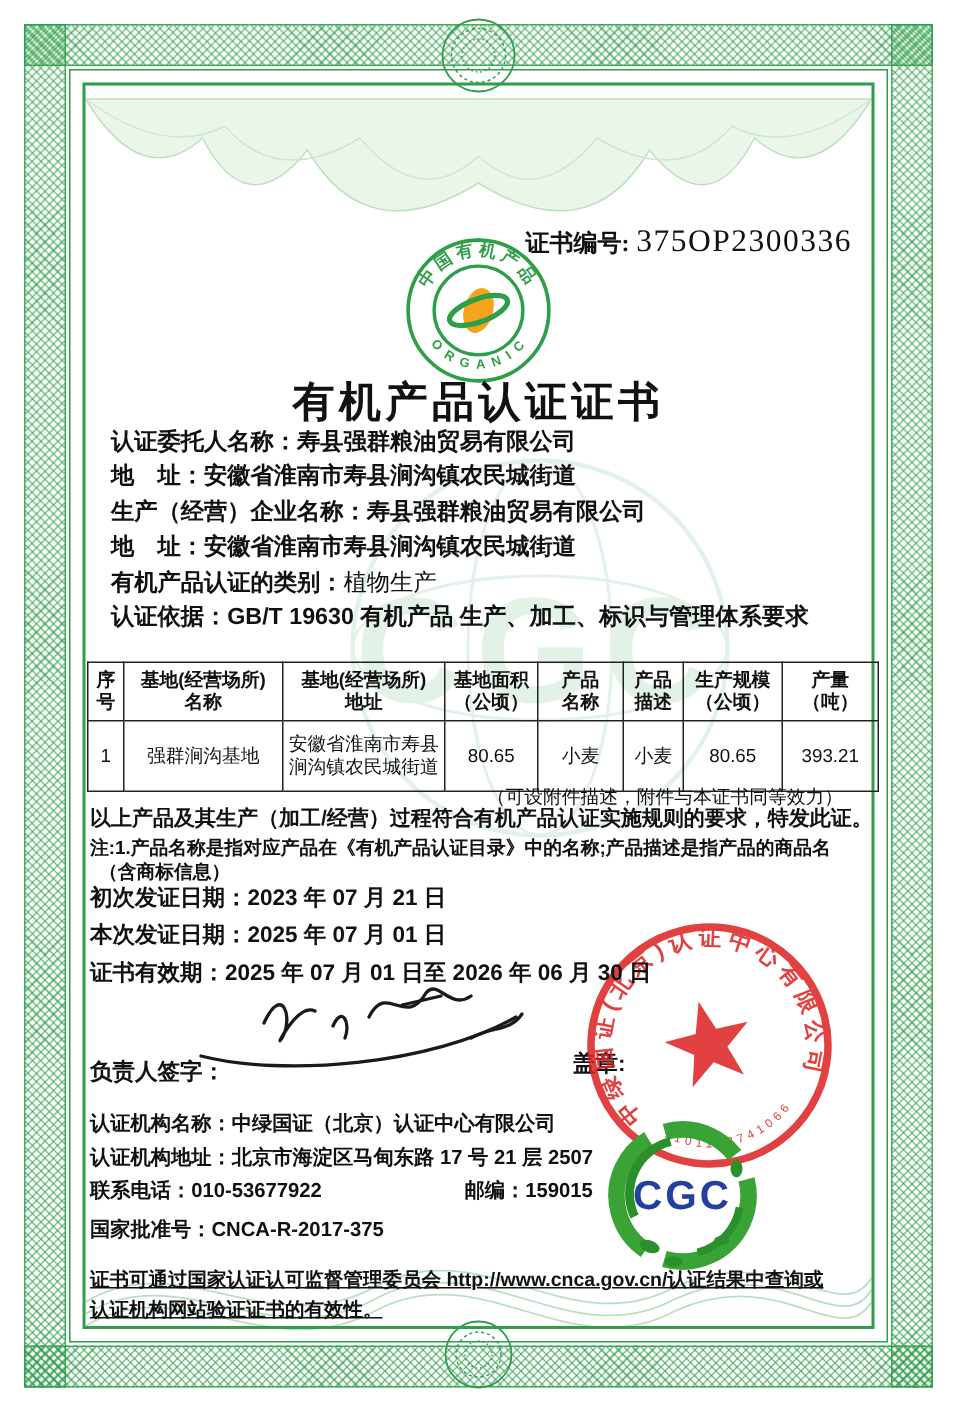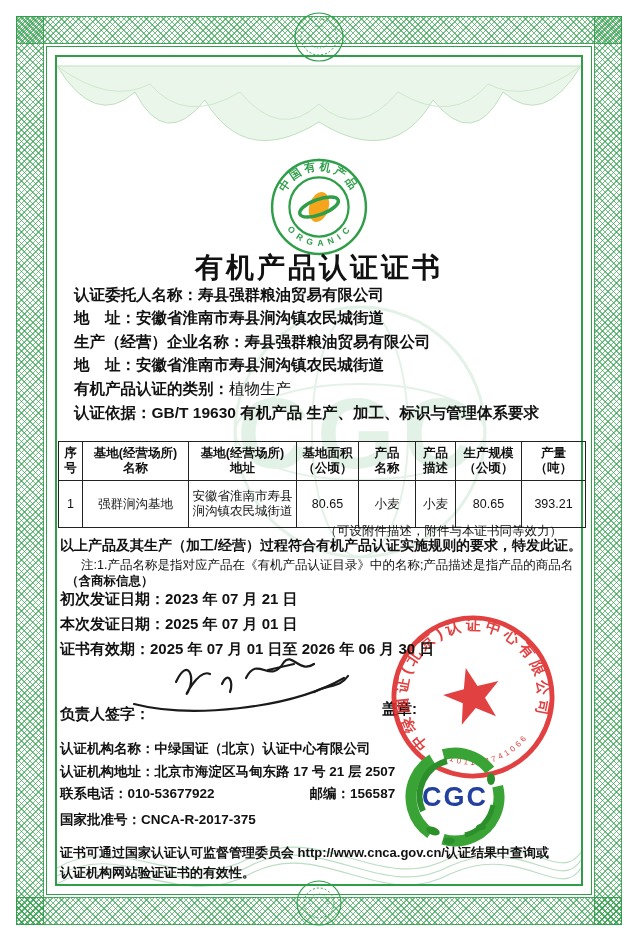--- a/index.html
+++ b/index.html
@@ -29,30 +29,30 @@
          font-size:28px;font-weight:bold;letter-spacing:3px;}
   .info{position:absolute;left:74px;top:283px;font-size:15.5px;font-weight:bold;line-height:23.4px;white-space:nowrap;}
   .kai{font-family:"DejaVu Serif",serif;font-weight:normal;margin-top:12px;}
   table.scope{position:absolute;left:58px;top:441px;width:527px;border-collapse:collapse;table-layout:fixed;}
   table.scope th,table.scope td{border:1px solid #222;text-align:center;vertical-align:middle;
       font-size:12.5px;padding:2px 1px;white-space:pre-line;line-height:15px;}
   table.scope th{font-weight:bold;height:34px;}
   table.scope td{height:42px;font-weight:normal;}
   .attach{position:absolute;right:76px;top:523px;font-size:12.5px;font-family:"DejaVu Serif",serif;}
   .statement{position:absolute;left:60px;top:537px;font-size:14px;font-weight:bold;white-space:nowrap;}
-  .note1{position:absolute;left:60px;top:557px;font-size:12.5px;font-weight:normal;white-space:nowrap;margin-left:21px;}
+  .note1{position:absolute;left:60px;top:557px;font-size:12.5px;font-weight:bold;white-space:nowrap;}
   .note2{position:absolute;left:66px;top:573px;font-size:12.5px;font-weight:bold;}
   .dates{position:absolute;left:60px;top:586px;font-size:15px;font-weight:bold;line-height:25px;}
   .signlbl{position:absolute;left:60px;top:705px;font-size:15px;font-weight:bold;}
   .seallbl{position:absolute;left:382px;top:700px;font-size:15px;font-weight:bold;z-index:1;}
   .org{position:absolute;left:60px;top:738px;font-size:13.5px;font-weight:bold;line-height:22.5px;white-space:nowrap;}
   .org .gap{display:inline-block;width:95px;}
   .approval{position:absolute;left:60px;top:811px;font-size:13.5px;font-weight:bold;}
   .footer{position:absolute;left:60px;top:843px;width:527px;font-size:13px;font-weight:bold;
-          line-height:20px;white-space:pre-line;}
+          line-height:20px;white-space:pre-line;text-decoration:underline;}
   .sig{position:absolute;left:118px;top:648px;z-index:3;}
   .logo{position:absolute;left:268px;top:156px;}
   .stamp{position:absolute;left:386px;top:610px;}
   .cgc{position:absolute;left:398px;top:740px;}
 </style>
 </head>
 <body>
 
 <div id="page">
 
@@ -86,20 +86,24 @@
     </g>
   </svg>
 
   <div class="band top"></div>
   <div class="band bottom"></div>
   <div class="band left"></div>
   <div class="band right"></div>
   <div class="frame-line1"></div>
   <div class="frame-line2"></div>
 
+  <div class="content certno">
+    <span class="lbl">证书编号:</span>
+    <span class="num">375OP2300336</span>
+  </div>
 
   <svg class="logo content" width="102" height="102" viewBox="0 0 100 100">
     <path d="M48,5 q2,-5 4,0 z" fill="#2f9e49"></path>
     <circle cx="50" cy="50" r="46" fill="#fff" stroke="#2f9e49" stroke-width="2.4"></circle>
     <circle cx="50" cy="50" r="29" fill="#fff" stroke="#2f9e49" stroke-width="2.2"></circle>
     <defs>
       <path id="arcTop" d="M 14,50 A 36,36 0 1 1 86,50"></path>
       <path id="arcBot" d="M 12,50 A 38,38 0 0 0 88,50"></path>
     </defs>
     <text font-size="11" font-weight="bold" fill="#2f9e49" letter-spacing="3" font-family="Liberation Sans, sans-serif">
@@ -221,21 +225,21 @@
       <ellipse cx="26" cy="30" rx="5" ry="3"></ellipse>
       <ellipse cx="36" cy="-18" rx="4" ry="6"></ellipse>
     </g>
     <text x="0" y="9" text-anchor="middle" font-size="27" font-weight="bold" fill="#23409f" stroke="#fff" stroke-width="0.8" paint-order="stroke" letter-spacing="2" font-family="Liberation Sans, sans-serif">CGC</text>
   </svg>
 
   <div class="content org">
     <div><span>认证机构名称：</span><span>中绿国证（北京）认证中心有限公司</span></div>
     <div><span>认证机构地址：</span><span>北京市海淀区马甸东路 17 号 21 层 2507</span></div>
     <div>
-      <span>联系电话：</span><span>010-53677922</span><span class="gap"></span><span>邮编：</span><span>156587</span>
+      <span>联系电话：</span><span>010-53677922</span><span class="gap"></span><span>邮编：</span><span>159015</span>
     </div>
   </div>
   <div class="content approval">
     <span>国家批准号：</span><span>CNCA-R-2017-375</span>
   </div>
 
   <div class="content footer">证书可通过国家认证认可监督管理委员会 http://www.cnca.gov.cn/认证结果中查询或
 认证机构网站验证证书的有效性。</div>
 
 </div>

